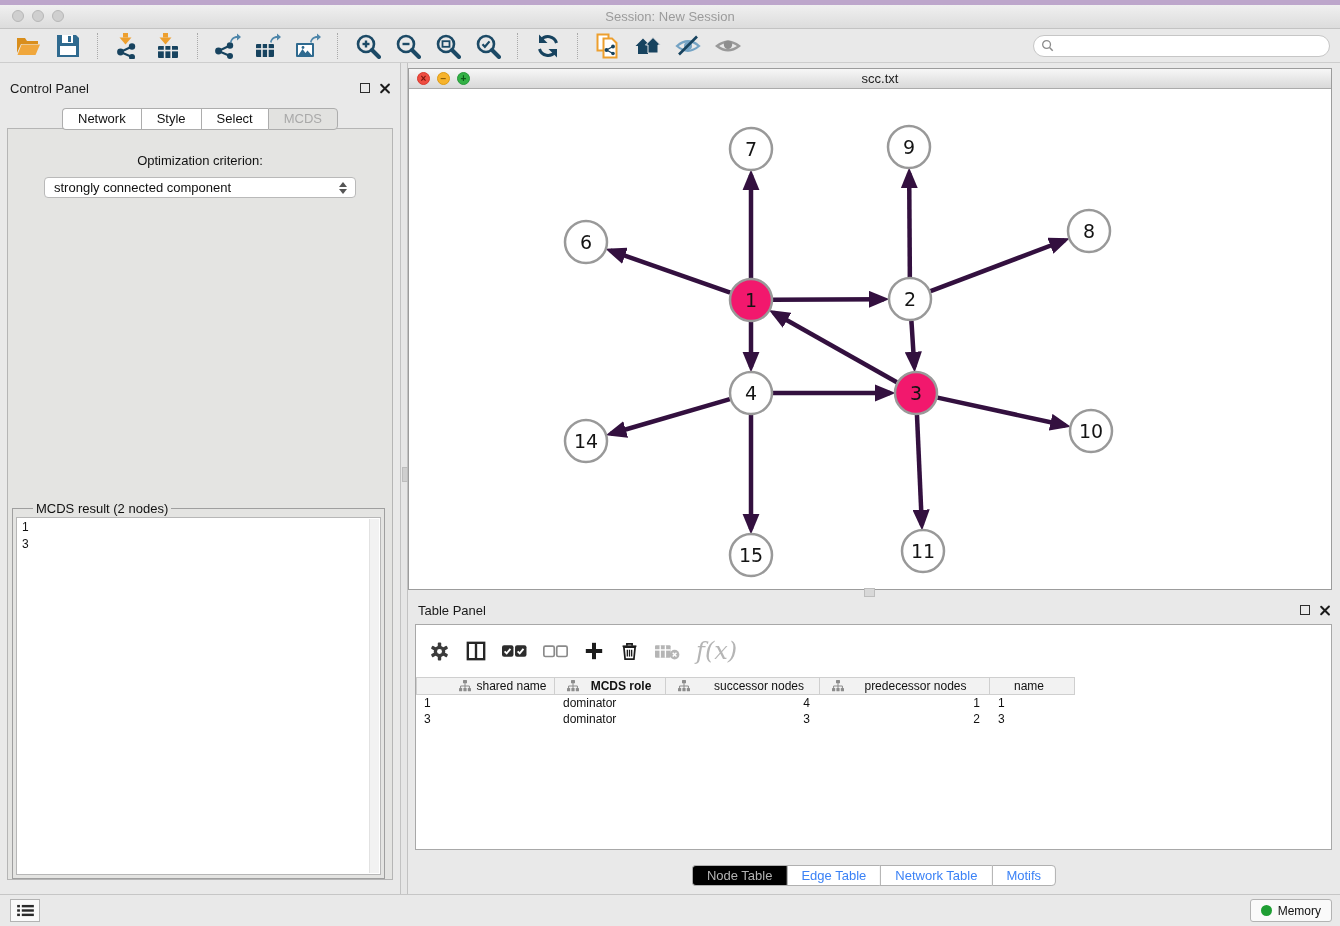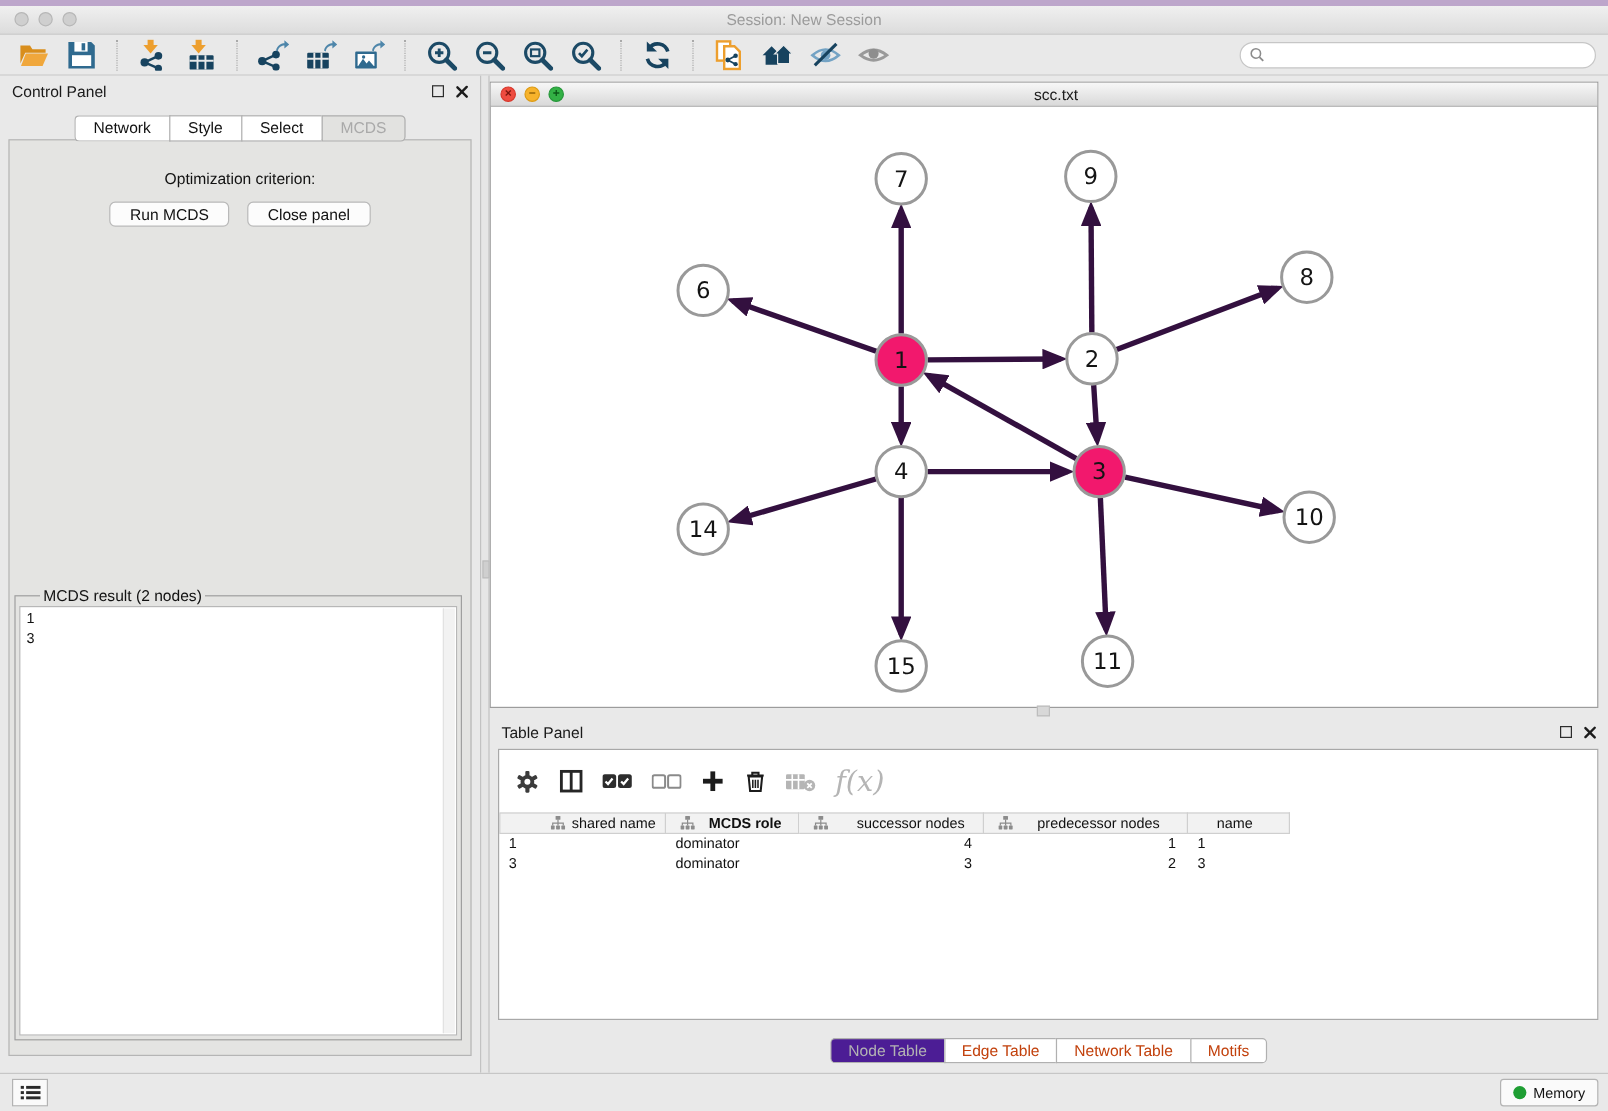--- a/index.html
+++ b/index.html
@@ -16,21 +16,21 @@
   #toolbar{position:absolute;top:29px;left:0;right:0;height:34px;display:flex;align-items:center;
            padding-left:8px;background:#e9e9e9;border-bottom:1px solid #cdcdcd;box-sizing:border-box;}
   .tool-btn{width:34px;height:28px;display:flex;align-items:center;justify-content:center;margin:0 3px;flex:0 0 auto;}
   .tool-btn svg{width:26px;height:26px;}
   .tb-sep{width:1px;height:26px;border-left:1px dotted #a9a9a9;margin:0 9px;flex:0 0 auto;}
   #search-box{margin-left:auto;margin-right:10px;width:288px;height:20px;border:1px solid #c6c6c6;
               border-radius:11px;background:#fff;display:flex;align-items:center;padding-left:7px;}
   #search-box svg{width:13px;height:13px;margin-right:4px;}
   #search-input{border:none;outline:none;flex:1;height:16px;font-size:12px;background:transparent;}
   
-  #control-panel{position:absolute;left:0;top:63px;width:400px;bottom:32px;}
+  #control-panel{position:absolute;left:0;top:75px;width:400px;bottom:32px;}
   .panel-header{height:26px;display:flex;align-items:center;padding:0 10px;font-size:13px;color:#1a1a1a;}
   .panel-hdr-btns{margin-left:auto;display:flex;align-items:center;gap:9px;}
   .float-box{width:10px;height:10px;border:1.6px solid #2c2c2c;box-sizing:border-box;}
   .close-x{width:11px;height:11px;position:relative;}
   .close-x::before,.close-x::after{content:"";position:absolute;left:5px;top:-1px;width:2.4px;height:13px;background:#1c1c1c;border-radius:1px;}
   .close-x::before{transform:rotate(45deg);}
   .close-x::after{transform:rotate(-45deg);}
   #cp-tabs{position:absolute;top:33px;left:50%;transform:translateX(-50%);display:flex;z-index:2;}
   .cp-tab{height:20px;line-height:20px;padding:0 15px;font-size:13px;background:#fff;color:#111;
           border:1px solid #adadad;border-right:none;white-space:nowrap;text-align:center;}
@@ -76,25 +76,25 @@
   .fx{font-family:"DejaVu Serif",serif;font-style:italic;font-size:24px;color:#b5b5b5;}
   #tp-thead{display:flex;height:18px;}
   .th-cell{display:flex;align-items:center;background:#f2f2f2;border:1px solid #cfcfcf;border-left:none;
            box-sizing:border-box;font-size:12px;color:#111;}
   .th-cell:first-child{border-left:1px solid #cfcfcf;padding-left:30px;}
   .th-cell svg{margin:0 2px 0 6px;flex:0 0 auto;}
   .th-label{flex:1;text-align:center;padding-right:6px;}
   .tp-row{display:flex;height:16px;font-size:12px;color:#111;}
   .td-cell{box-sizing:border-box;overflow:hidden;white-space:nowrap;line-height:16px;}
   #tp-tabs{position:absolute;left:50%;transform:translateX(-50%);top:268px;display:flex;}
-  .tp-tab{height:19px;line-height:19px;padding:0 14px;font-size:13px;background:#fff;color:#c2410c;
+  .tp-tab{height:19px;line-height:19px;padding:0 14px;font-size:13px;background:#fff;color:#3b82f6;
           border:1px solid #b0b0b0;border-right:none;white-space:nowrap;}
   .tp-tab:first-child{border-radius:4px 0 0 4px;}
   .tp-tab:last-child{border-right:1px solid #b0b0b0;border-radius:0 4px 4px 0;}
-  .tp-tab.active{background:#4c1d95;color:#b3b3b3;}
+  .tp-tab.active{background:#000000;color:#b3b3b3;}
   
   #status-bar{position:absolute;left:0;right:0;bottom:0;height:32px;background:#e9e9e9;border-top:1px solid #c6c6c6;box-sizing:border-box;text-align:center;}
   #status-list-btn{position:absolute;left:10px;top:4px;width:30px;height:23px;background:#fafafa;border:1px solid #b3b3b3;
                    display:flex;align-items:center;justify-content:center;box-sizing:border-box;}
   #memory-btn{position:absolute;right:8px;top:4px;height:23px;padding:0 10px;background:#fafafa;border:1px solid #b3b3b3;
               border-radius:3px;display:flex;align-items:center;gap:6px;font-size:12px;color:#111;box-sizing:border-box;}
   #memory-dot{width:11px;height:11px;border-radius:50%;background:#1e9e33;}
 </style>
 </head>
 <body>
@@ -281,23 +281,26 @@
     </span>
   </div>
   <div id="cp-tabs">
       <div class="cp-tab">Network</div>
       <div class="cp-tab">Style</div>
       <div class="cp-tab">Select</div>
       <div class="cp-tab active">MCDS</div>
     </div>
   <div id="cp-content">
     <div id="opt-label">Optimization criterion:</div>
-    <div id="cp-buttons">
-      <button class="cp-btn">Run MCDS</button>
-      <button class="cp-btn">Close panel</button>
+    <div id="opt-select">
+      <span>strongly connected component</span>
+      <span class="stepper">
+        <span class="tri-up"></span>
+          <span class="tri-down"></span>
+      </span>
     </div>
     <fieldset id="result-fieldset">
       <legend>MCDS result (2 nodes)</legend>
       <div id="result-area">
         <div id="result-text">1
 3</div>
         <div id="result-scroll"></div>
       </div>
     </fieldset>
   </div>

